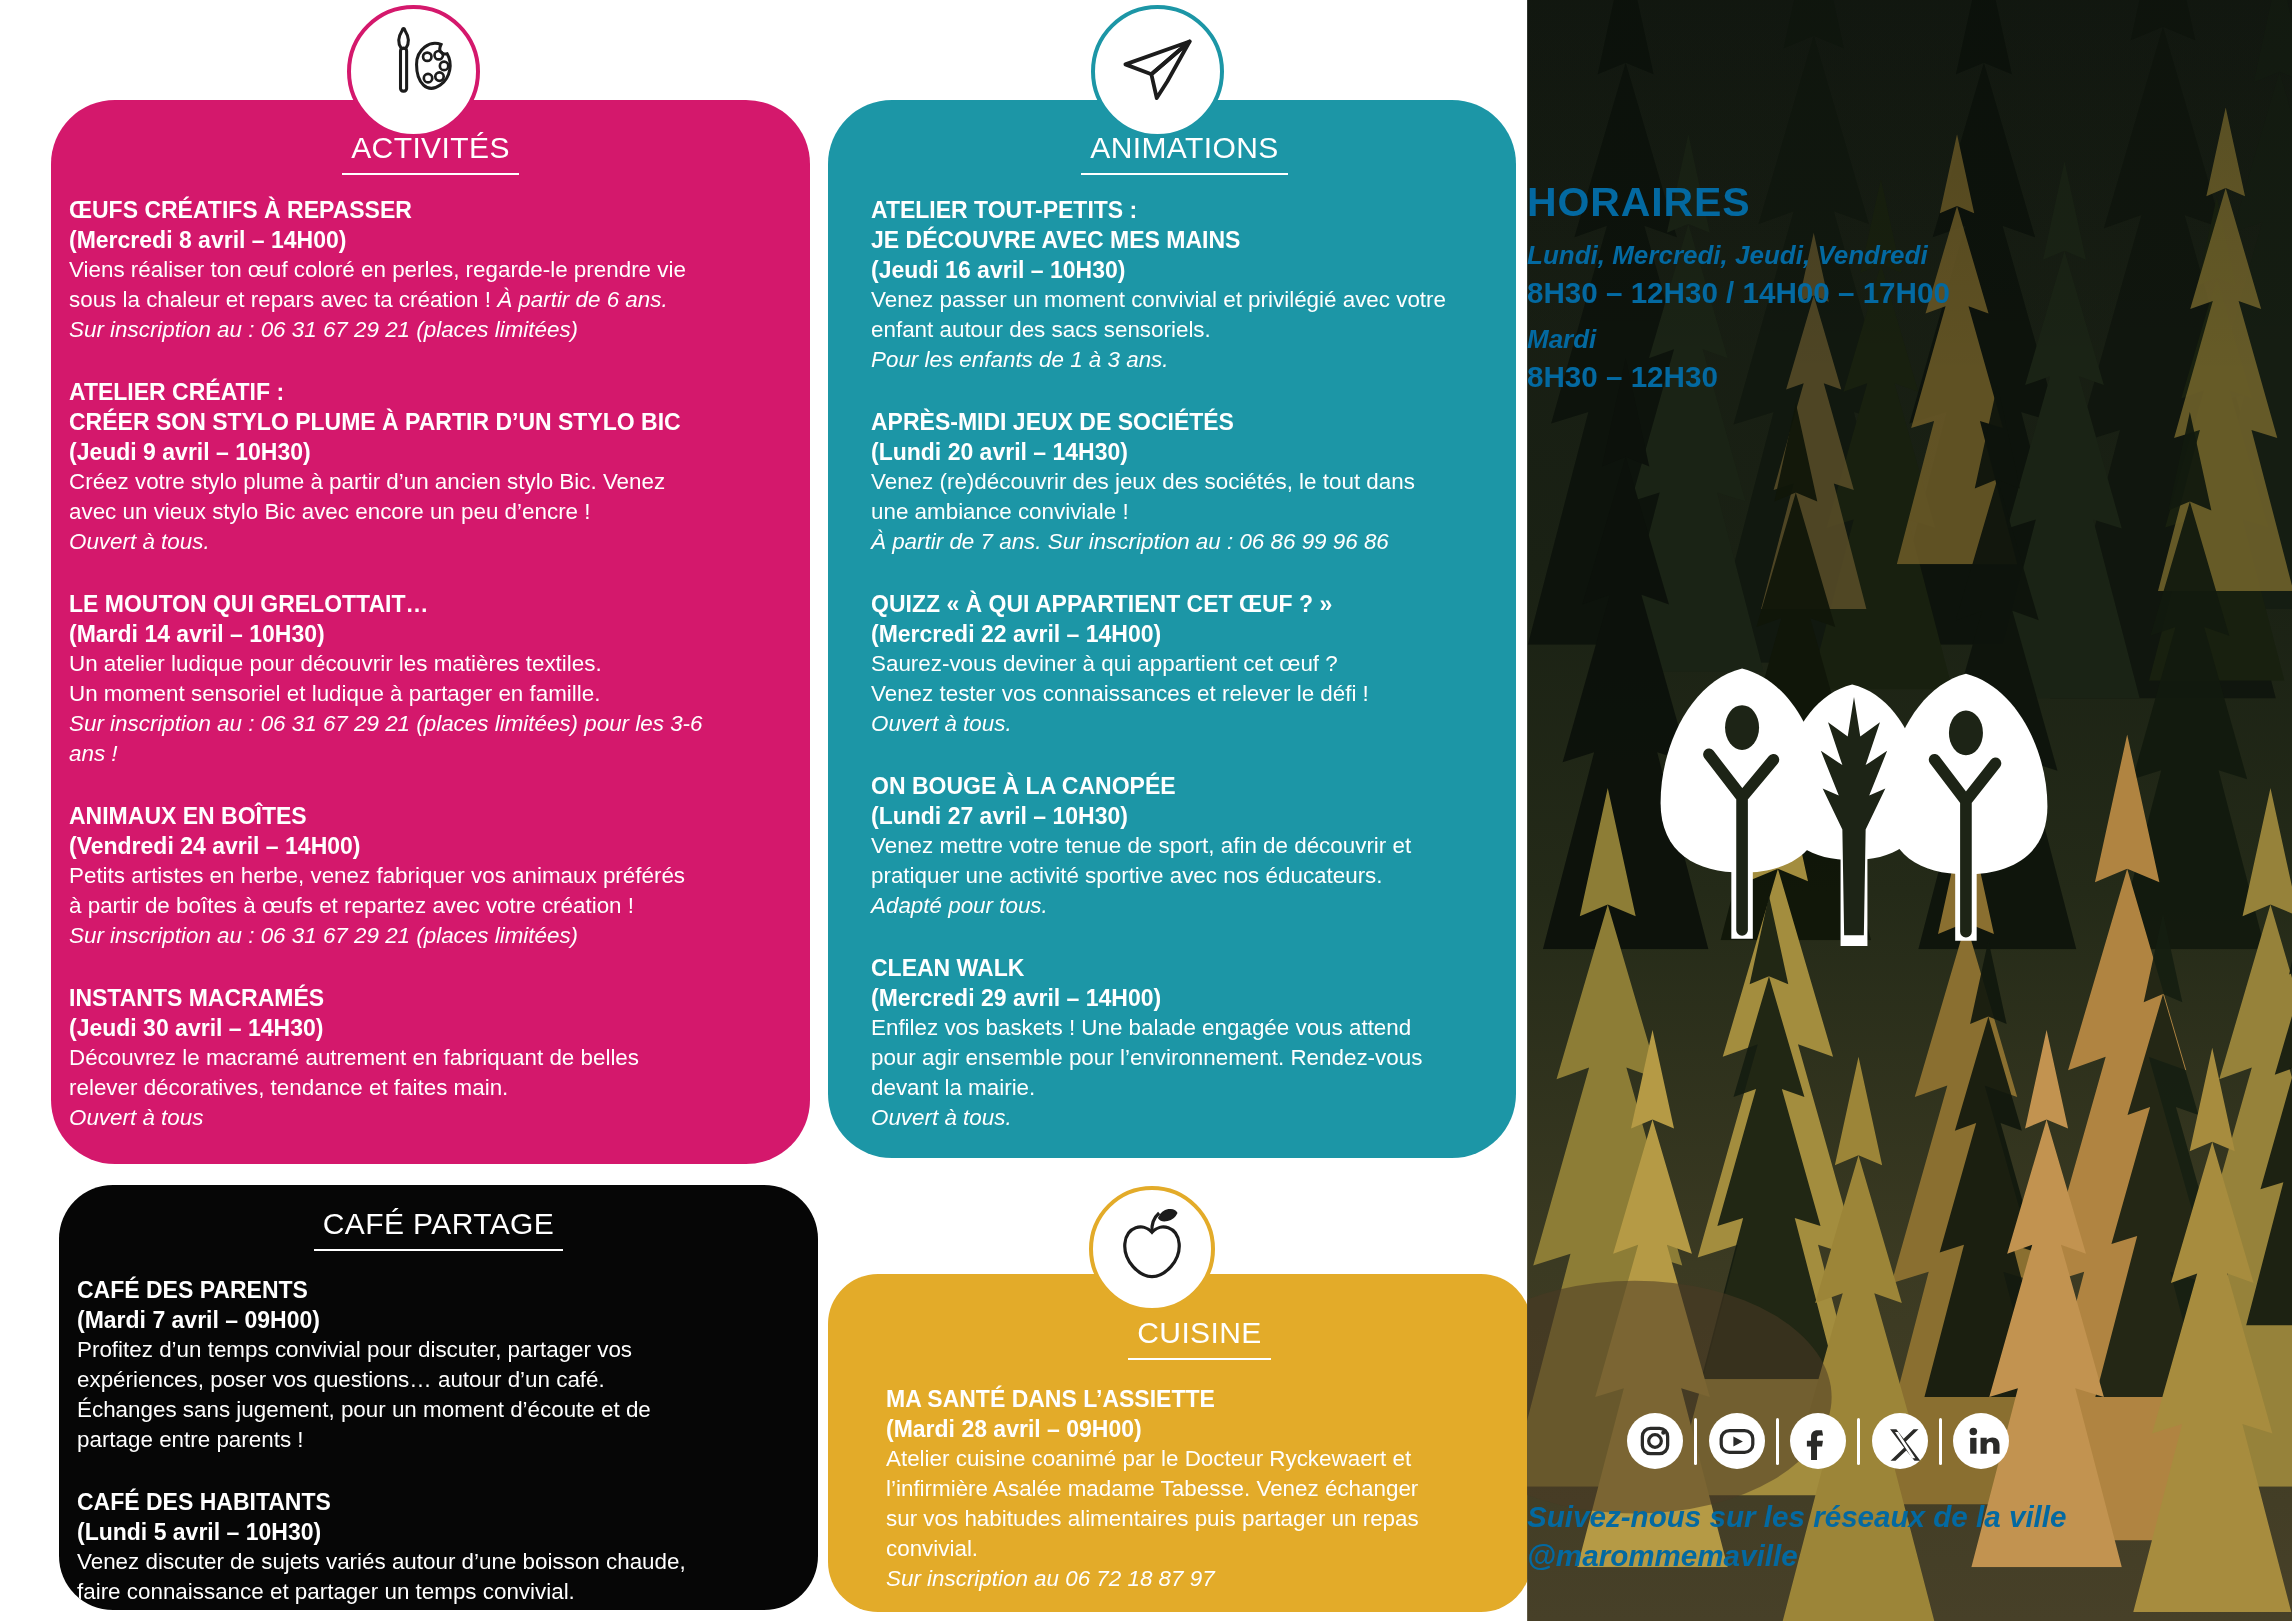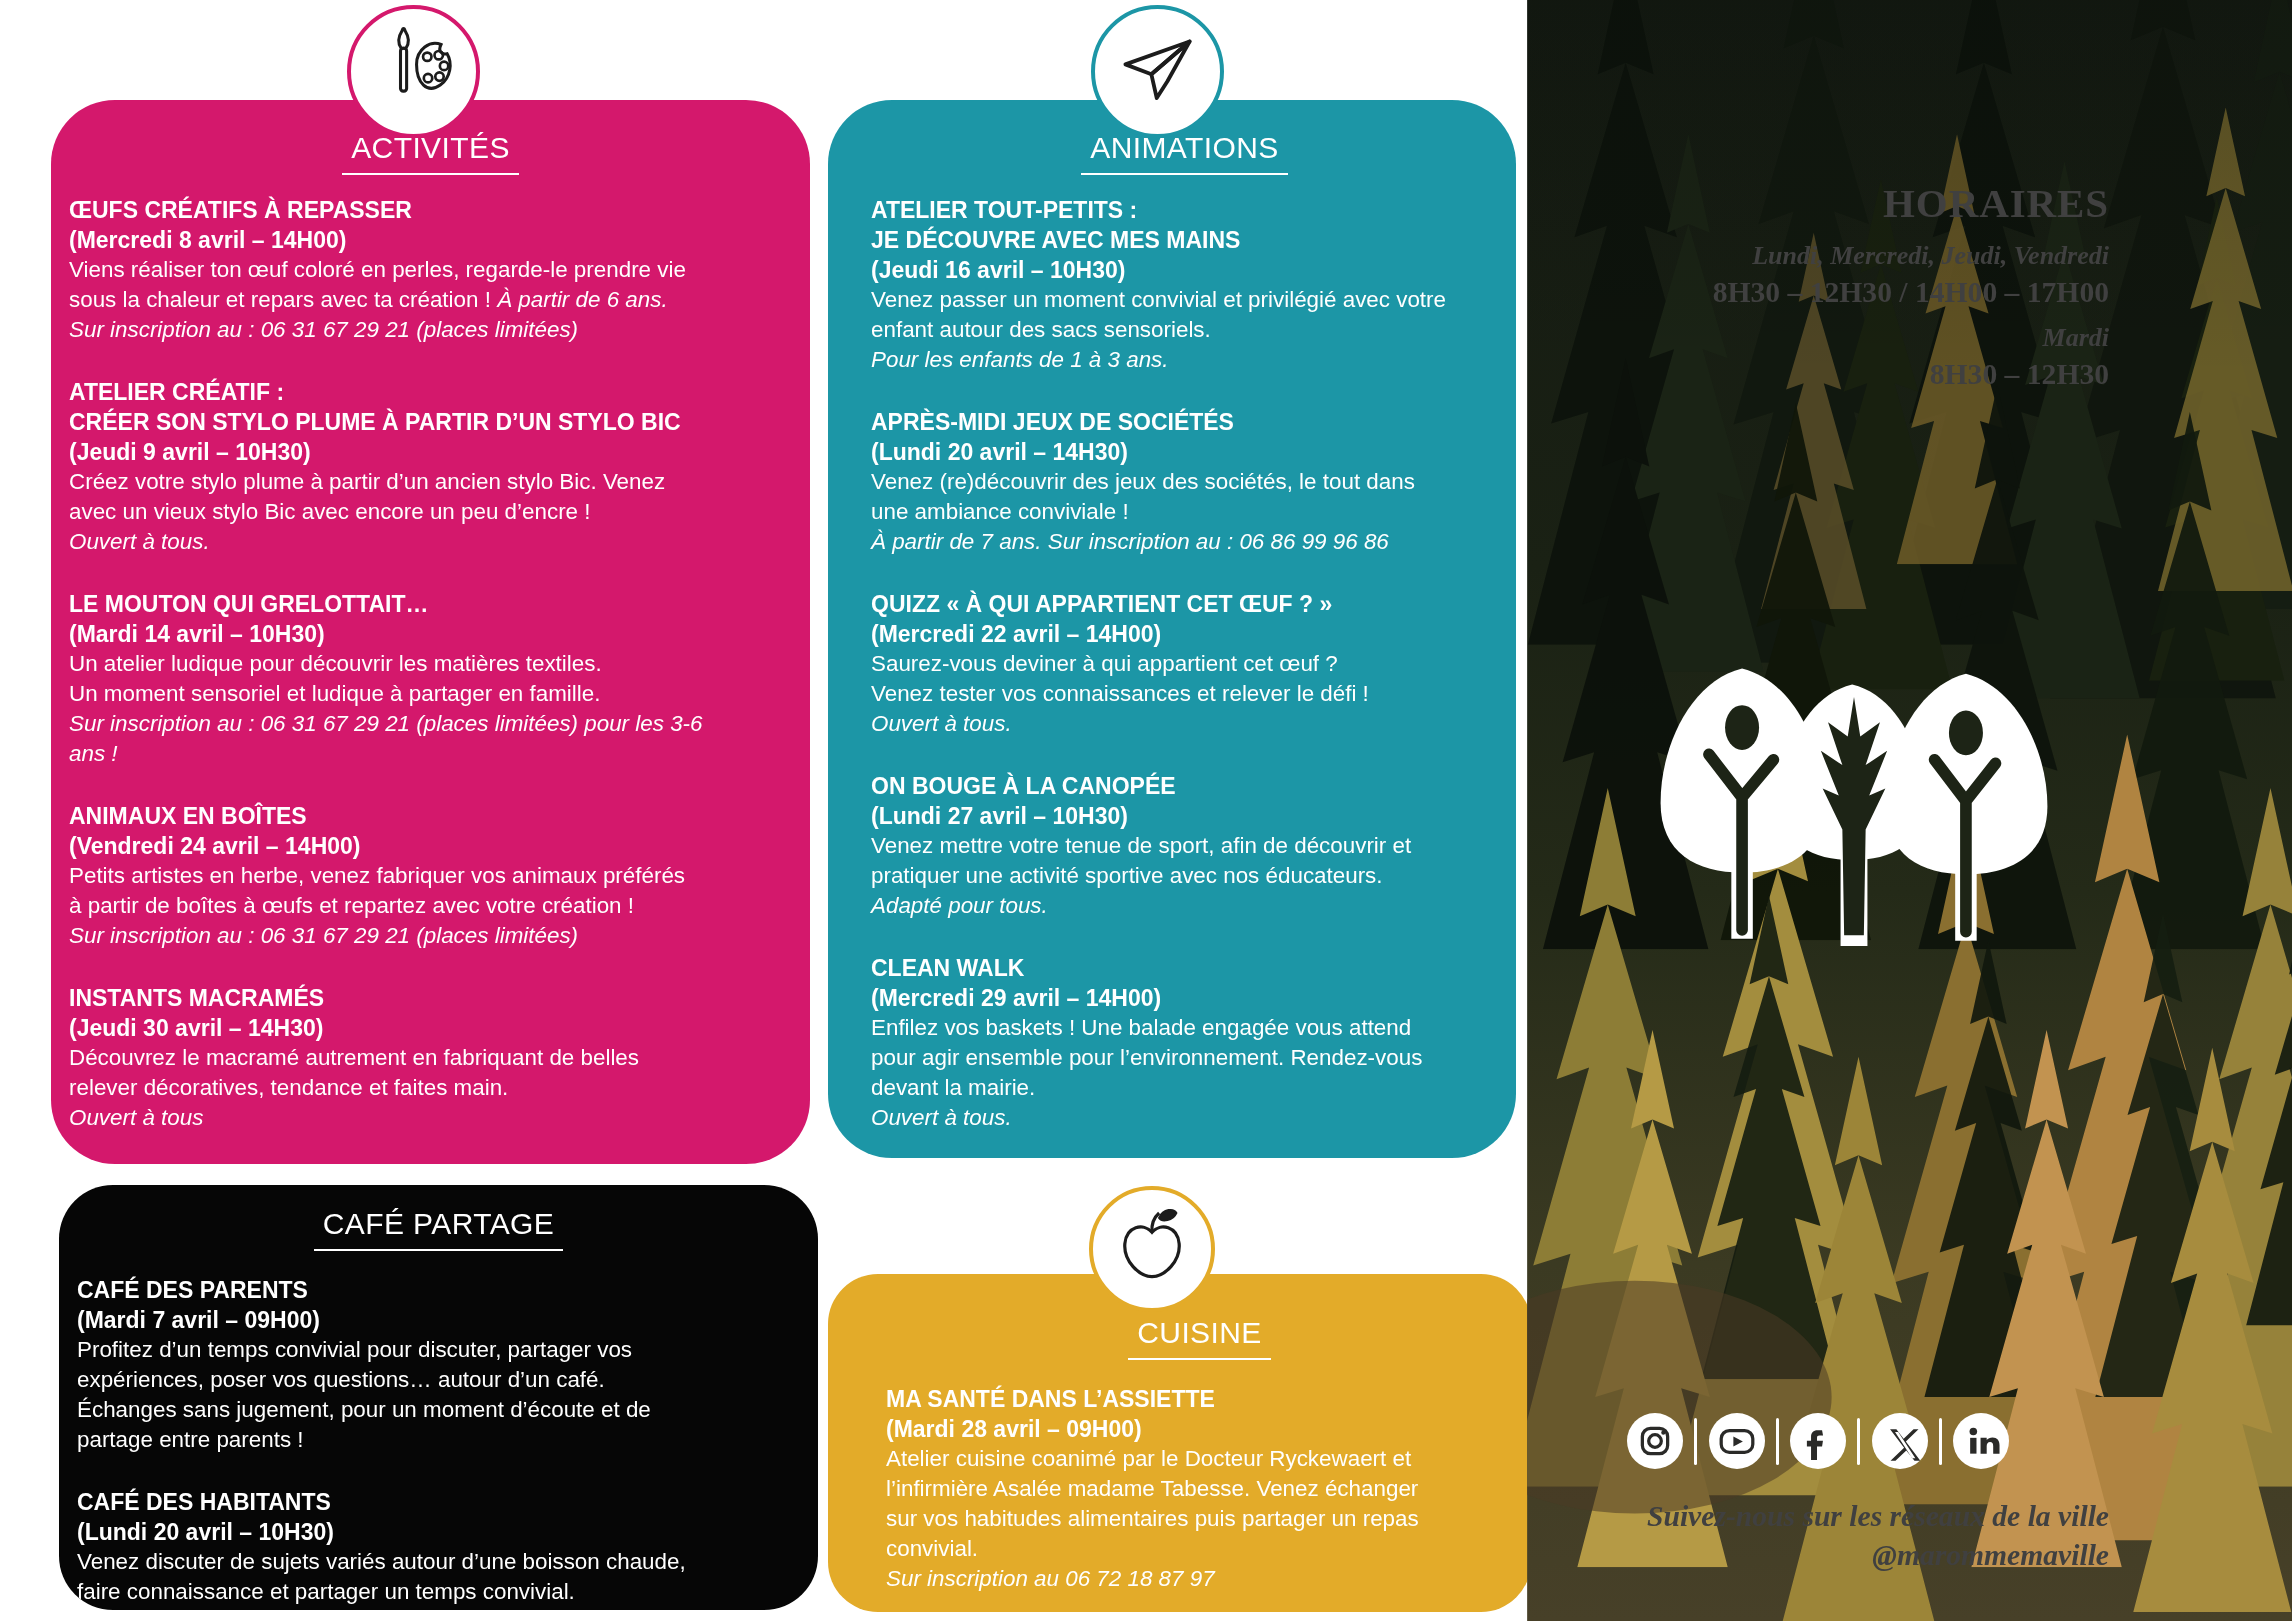--- a/index.html
+++ b/index.html
@@ -30,21 +30,21 @@
   
   .badge{position:absolute;background:#fff;border-radius:50%;z-index:6;
          display:flex;align-items:center;justify-content:center;}
   .badge-activites{left:347px;top:5.4px;width:125px;height:125px;border:4.5px solid #d4186c;}
   .badge-animations{left:1091px;top:5.4px;width:125px;height:125px;border:4.5px solid #1c96a6;}
   .badge-cuisine{left:1089px;top:1186px;width:118px;height:118px;border:4.5px solid #e3ab29;}
 
   
   .forest{position:absolute;left:1527px;top:0;width:766px;height:1621px;overflow:hidden;}
   .forest svg.bg{position:absolute;left:0;top:0;}
-  .panel-text{position:absolute;left:0;width:582px;text-align:right;color:#404040;font-family:Liberation Serif, serif;}
+  .panel-text{position:absolute;left:0;width:582px;text-align:left;color:#0369a1;}
   .horaires{top:179px;}
   .horaires .t{font-size:41px;font-weight:bold;letter-spacing:0.9px;}
   .horaires .lbl{font-size:26px;font-weight:bold;font-style:italic;margin-top:14.3px;}
   .horaires .hrs{font-size:29.6px;font-weight:bold;margin-top:4.5px;}
   .logo{position:absolute;left:130px;top:661px;}
   .social-row{position:absolute;left:100px;top:1413px;width:382px;display:flex;
               align-items:center;justify-content:space-between;}
   .soc{width:56px;height:56px;border-radius:50%;background:#fff;display:flex;
        align-items:center;justify-content:center;}
   .sep{width:2.7px;height:47px;background:#fff;border-radius:1.8px;}
@@ -181,21 +181,21 @@
         <div class="item">
           <div class="h">CAFÉ DES PARENTS</div>
           <div class="h">(Mardi 7 avril – 09H00)</div>
           <div class="b"><span>Profitez d’un temps convivial pour discuter, partager vos</span></div>
           <div class="b"><span>expériences, poser vos questions… autour d’un café.</span></div>
           <div class="b"><span>Échanges sans jugement, pour un moment d’écoute et de</span></div>
           <div class="b"><span>partage entre parents !</span></div>
         </div>
         <div class="item">
           <div class="h">CAFÉ DES HABITANTS</div>
-          <div class="h">(Lundi 20 avril – 10H30)</div>
+          <div class="h">(Lundi 5 avril – 10H30)</div>
           <div class="b"><span>Venez discuter de sujets variés autour d’une boisson chaude,</span></div>
           <div class="b"><span>faire connaissance et partager un temps convivial.</span></div>
         </div>
       </div>
   </div>
 
   <div class="card card-cuisine" style="background: rgb(227, 171, 41);">
     <div class="card-title-wrap"><span class="card-title">CUISINE</span></div>
     <div class="card-items">
         <div class="item">

